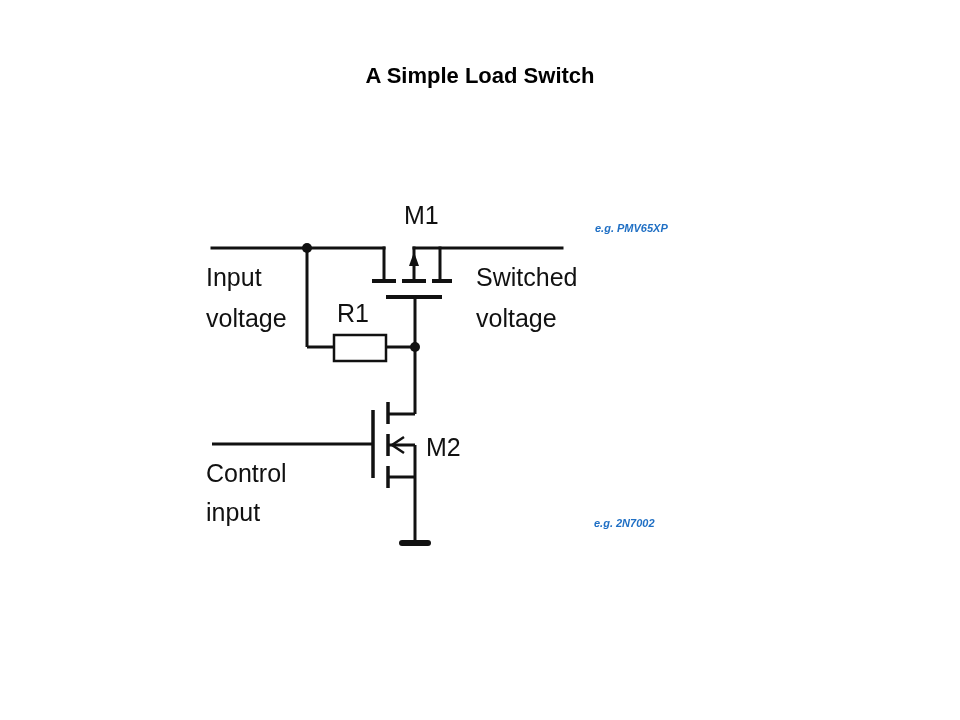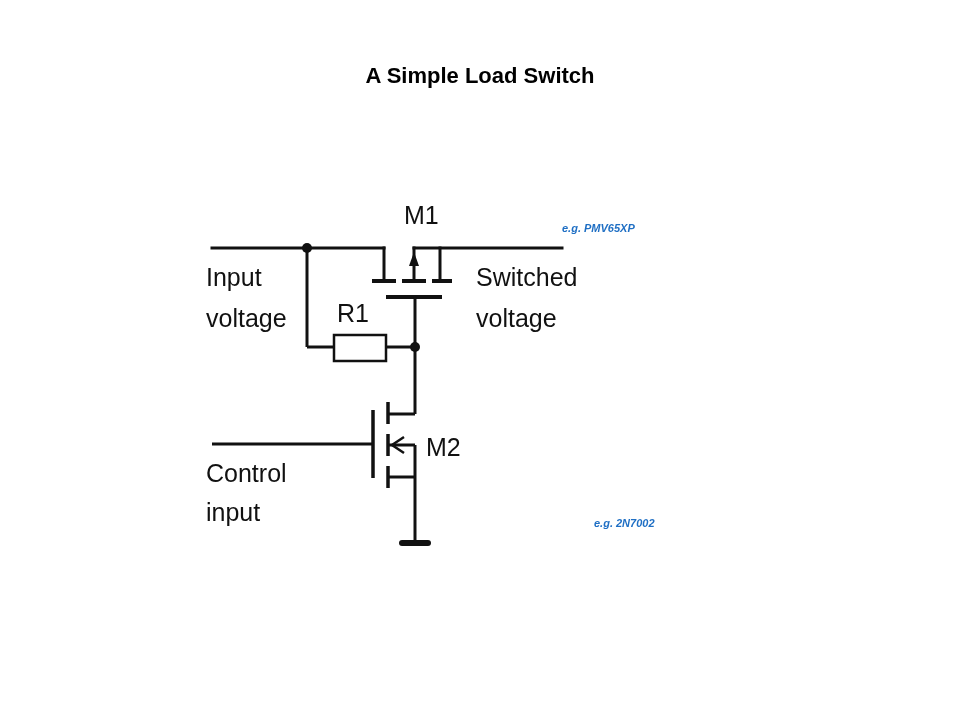--- a/index.html
+++ b/index.html
@@ -6,21 +6,21 @@
   body { width:960px; height:720px; position:relative; overflow:hidden; font-family:"Liberation Sans", sans-serif; }
   .title { position:absolute; left:0; width:960px; top:63px; text-align:center; font-weight:bold; font-size:22px; color:#000; }
   .note { position:absolute; font-style:italic; font-weight:bold; font-size:11px; color:#1f6fc4; }
   svg { position:absolute; left:0; top:0; }
   .lbl { font-family:"Liberation Sans", sans-serif; font-size:25px; fill:#111; }
 </style>
 </head>
 <body>
 
 <div class="title">A Simple Load Switch</div>
-<div class="note" style="left: 562px; top: 222px; color: rgb(31, 111, 196);">e.g. PMV65XP</div>
+<div class="note" style="left: 595px; top: 222px; color: rgb(31, 111, 196);">e.g. PMV65XP</div>
 <div class="note" style="left: 594px; top: 483px; color: rgb(31, 111, 196); margin-top: 34px;">e.g. 2N7002</div>
 
 <svg width="960" height="720" viewBox="0 0 960 720">
   <g stroke="#111" stroke-width="3" fill="none" stroke-linecap="square">
 
     <line x1="212" y1="248" x2="384" y2="248"></line>
     <line x1="384" y1="248" x2="384" y2="280"></line>
 
     <line x1="414" y1="248" x2="562" y2="248"></line>
     <line x1="414" y1="248" x2="414" y2="280"></line>

